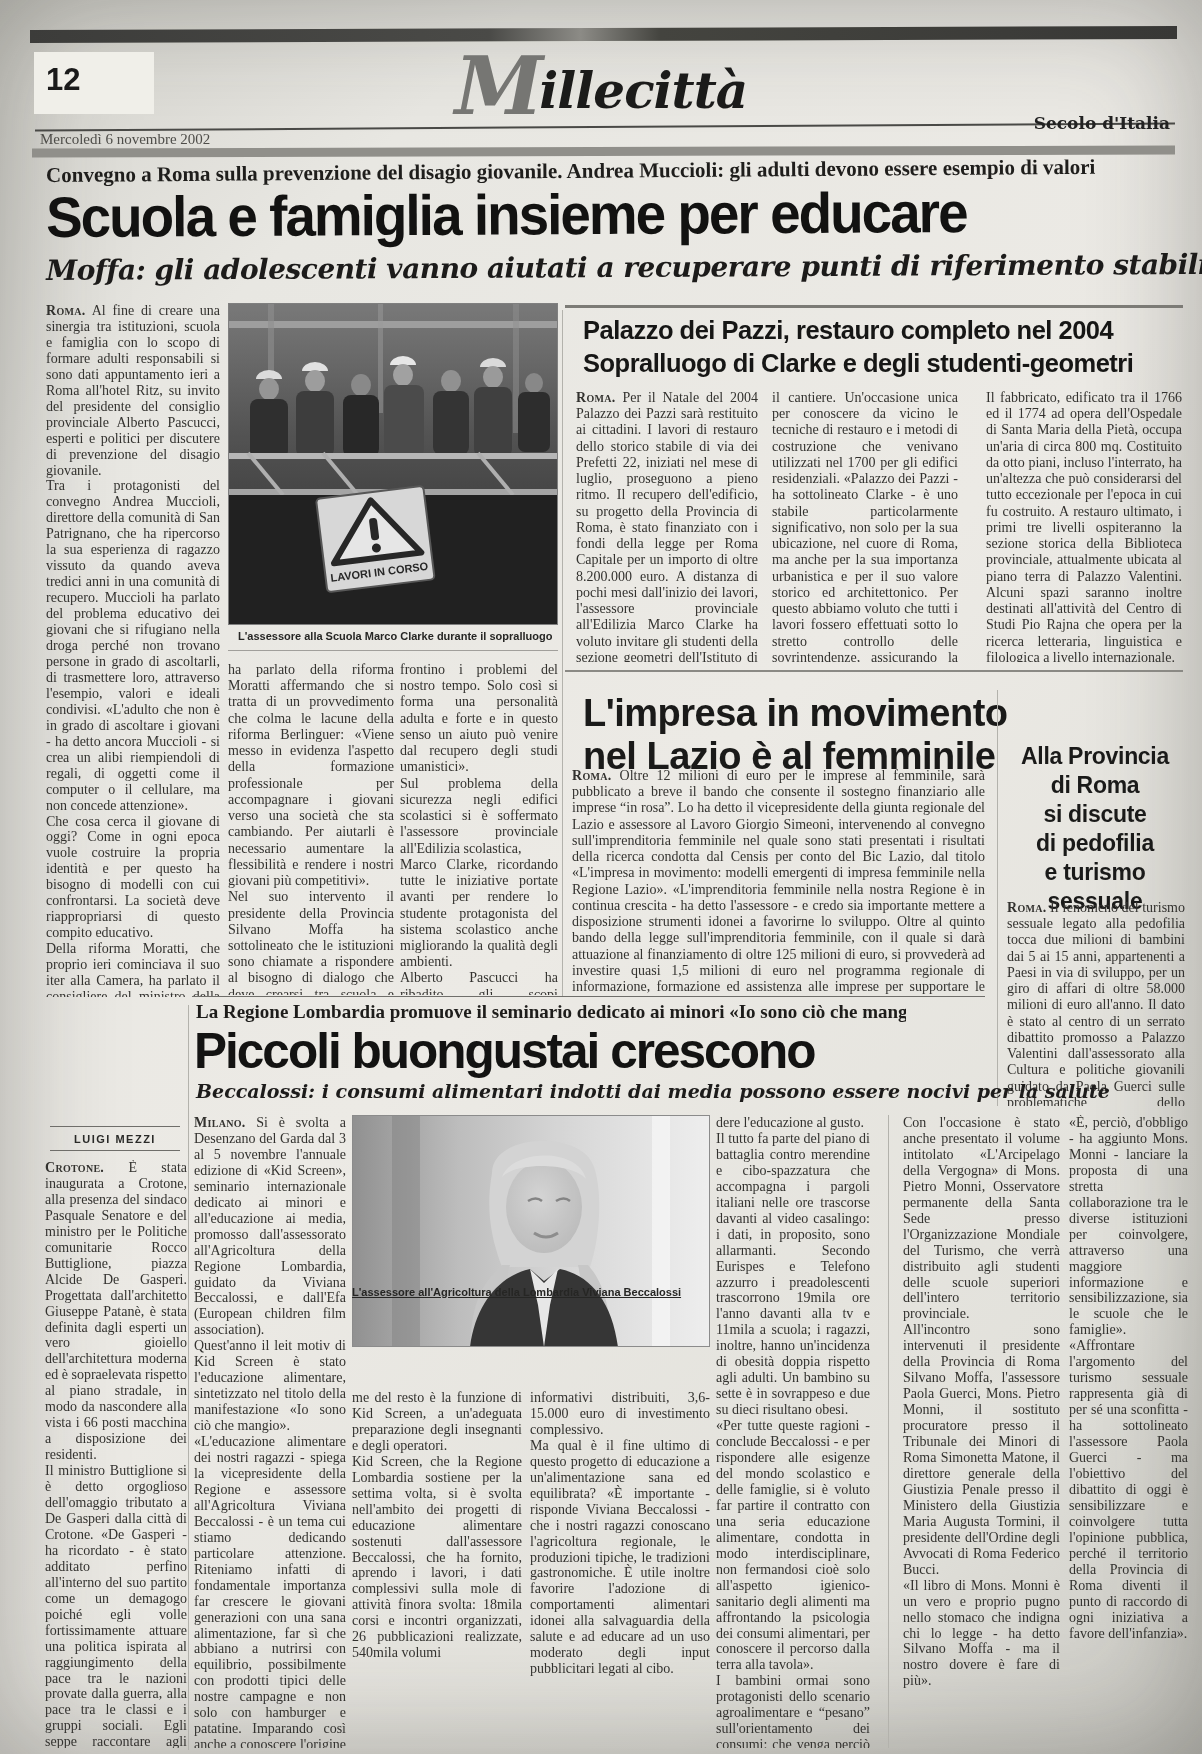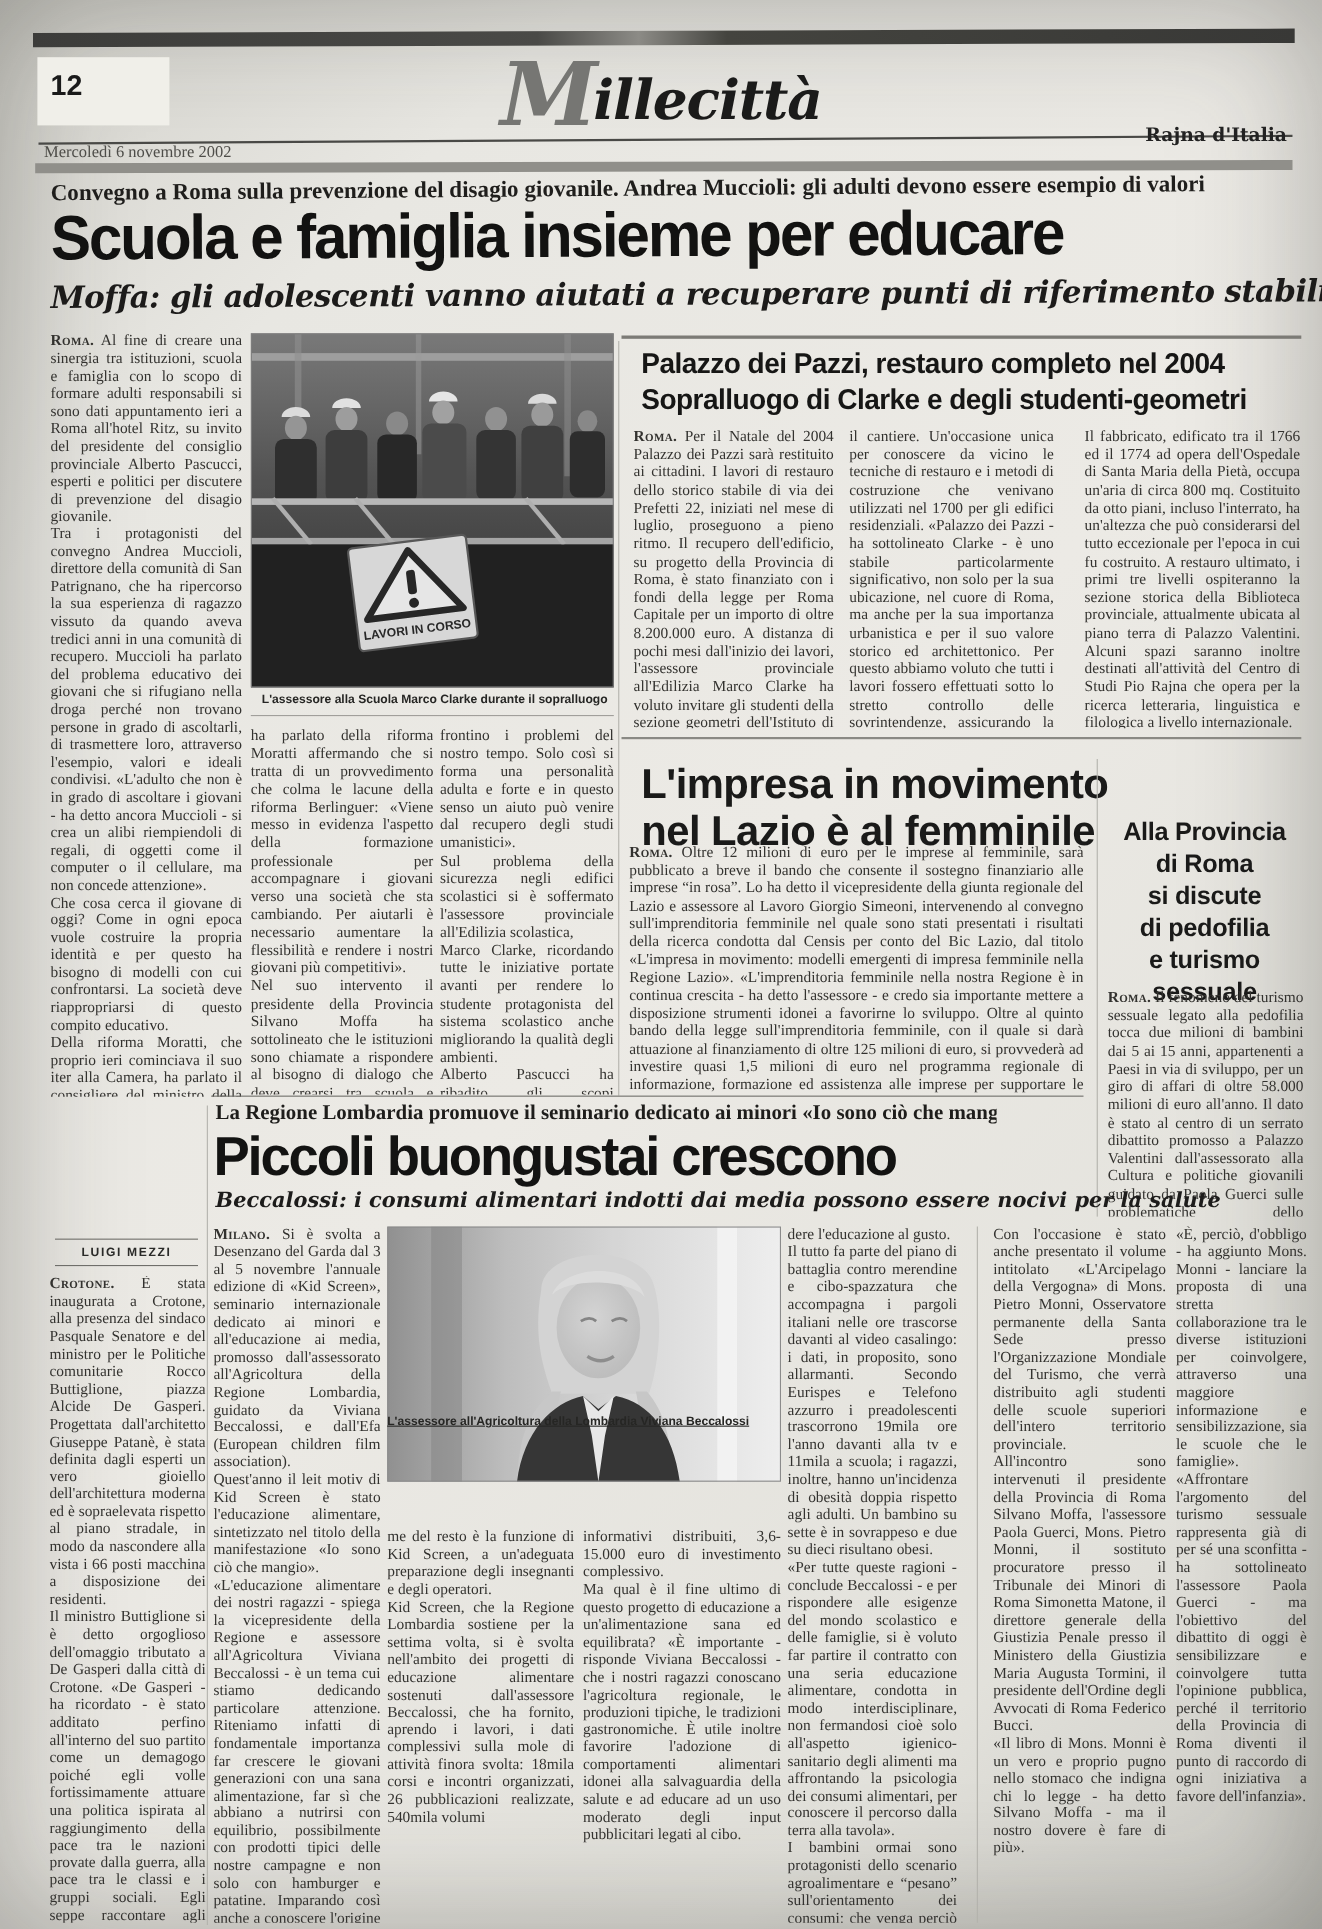--- a/index.html
+++ b/index.html
@@ -4,21 +4,21 @@
 <style>
   html,body{margin:0;padding:0;background:#a8a7a2;}
   .page{position:relative;width:1202px;height:1754px;overflow:hidden;
         background:linear-gradient(135deg,#d3d2cc 0%,#e8e7e2 18%,#eceae5 50%,#e2e1db 82%,#c9c8c2 100%);
         box-shadow:inset 0 0 120px rgba(40,40,35,.35);
         font-family:"Liberation Serif",serif;color:#2e2d2b;}
   .abs{position:absolute;}
   .scanbar{background:linear-gradient(90deg,#3c3c3a 0%,#4a4a47 40%,#8c8b86 48%,#44443f 55%,#383836 100%);}
   .rule-h{background:#6f6e6a;}
   .rule-v{background:#b3b2ac;width:1px;}
-  .pagenum{font-family:"Liberation Sans",sans-serif;font-weight:900;font-size:26px;color:#1a1a1a;}
+  .pagenum{font-family:"Liberation Sans",sans-serif;font-weight:900;font-size:31px;color:#1a1a1a;}
   .nameplate{text-align:center;white-space:nowrap;font-style:italic;font-weight:700;}
   .nameplate .big-m{font-size:80px;color:#767673;font-family:"DejaVu Serif",serif;line-height:1;vertical-align:-6px;letter-spacing:-4px;}
   .nameplate .rest{font-size:50px;color:#1b1b1a;font-family:"DejaVu Serif",serif;letter-spacing:-1px;}
   .dateline{font-size:15px;color:#4e4d49;}
   .brand{font-family:"DejaVu Serif",serif;font-weight:700;font-size:17px;color:#222;}
   .kicker{font-family:"Liberation Serif",serif;font-weight:700;font-size:21px;color:#1f1e1c;transform:rotate(-.45deg);transform-origin:left center;white-space:nowrap;}
   .main-headline{font-family:"Liberation Sans",sans-serif;font-weight:900;font-size:57px;letter-spacing:-2px;color:#121211;
         transform:scaleX(.96) rotate(-.3deg);transform-origin:left top;white-space:nowrap;}
   .main-subhead{font-family:"DejaVu Serif",serif;font-style:italic;font-weight:700;font-size:28px;color:#1c1b1a;
         transform:rotate(-.3deg);transform-origin:left top;white-space:nowrap;letter-spacing:-.5px;}
@@ -42,21 +42,21 @@
 
 <div class="page">
 
   <div class="abs scanbar" style="left:30px;top:28px;width:1147px;height:13px;transform:rotate(-.2deg);"></div>
   <div class="abs whitechip" style="left:34px;top:52px;width:120px;height:62px;"></div>
 
   <div class="abs pagenum" style="left:46px;top:62px;">12</div>
   <div class="abs nameplate" style="left:0;top:46px;width:1202px;"><span class="big-m">M</span><span class="rest">illecittà</span></div>
   <div class="abs" style="left:35px;top:126px;width:1140px;height:2px;background:#494946;transform:rotate(-.35deg);"></div>
   <div class="abs dateline" style="left:40px;top:131px;">Mercoledì 6 novembre 2002</div>
-  <div class="abs brand" style="right:32px;top:113px;">Rajna d'Italia</div>
+  <div class="abs brand" style="right:32px;top:113px;">Secolo d'Italia</div>
   <div class="abs" style="left:32px;top:147px;width:1143px;height:9px;background:#908f8a;transform:rotate(-.15deg);"></div>
 
   <div class="abs kicker" style="left:46px;top:163px;">Convegno a Roma sulla prevenzione del disagio giovanile. Andrea Muccioli: gli adulti devono essere esempio di valori</div>
   <div class="abs main-headline" style="left:46px;top:184px;">Scuola e famiglia insieme per educare</div>
   <div class="abs main-subhead" style="left:46px;top:254px;">Moffa: gli adolescenti vanno aiutati a recuperare punti di riferimento stabili</div>
 
   <div class="abs bodytxt sm" style="left:46px;top:303px;width:174px;height:694px;"><span class="lead">Roma.</span> <span>Al fine di creare una sinergia tra istituzioni, scuola e famiglia con lo scopo di formare adulti responsabili si sono dati appuntamento ieri a Roma all'hotel Ritz, su invito del presidente del consiglio provinciale Alberto Pascucci, esperti e politici per discutere di prevenzione del disagio giovanile.
 Tra i protagonisti del convegno Andrea Muccioli, direttore della comunità di San Patrignano, che ha ripercorso la sua esperienza di ragazzo vissuto da quando aveva tredici anni in una comunità di recupero. Muccioli ha parlato del problema educativo dei giovani che si rifugiano nella droga perché non trovano persone in grado di ascoltarli, di trasmettere loro, attraverso l'esempio, valori e ideali condivisi. «L'adulto che non è in grado di ascoltare i giovani - ha detto ancora Muccioli - si crea un alibi riempiendoli di regali, di oggetti come il computer o il cellulare, ma non concede attenzione».
 Che cosa cerca il giovane di oggi? Come in ogni epoca vuole costruire la propria identità e per questo ha bisogno di modelli con cui confrontarsi. La società deve riappropriarsi di questo compito educativo.
 Della riforma Moratti, che proprio ieri cominciava il suo iter alla Camera, ha parlato il consigliere del ministro della Pubblica Istruzione Domenico Sugamiele: «Il nostro sistema - ha detto - ha bisogno di collegare la formazione con il lavoro e poi ha bisogno di creare un orientamento capace di aiutare i giovani a scegliere bene o comunque a correggere scelte sbagliate. Questi i cardini su cui si sviluppa qualsiasi riforma: l'importante è mettere al centro del sistema educativo la persona».

